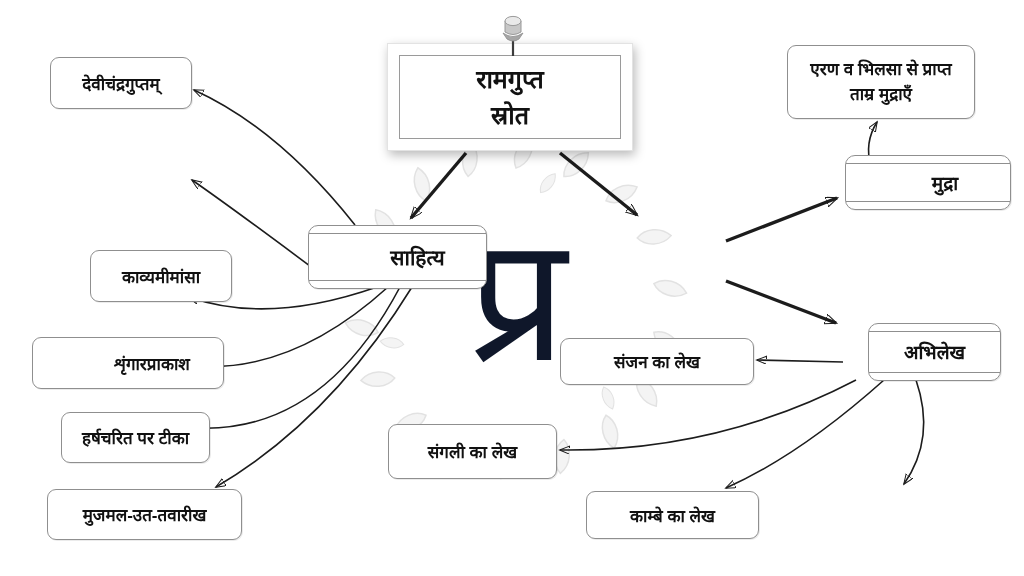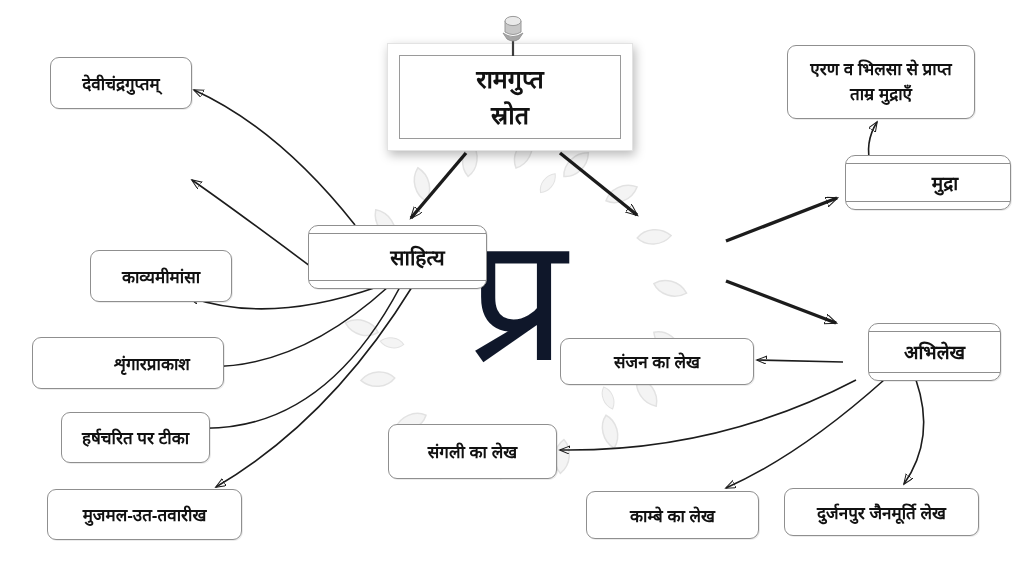--- a/index.html
+++ b/index.html
@@ -170,17 +170,14 @@
 
   <div class="node" style="left:388px;top:424px;width:167px;height:53px;">
     <span>संगली का लेख</span>
   </div>
   <div class="node" style="left:560px;top:338px;width:192px;height:45px;">
     <span>संजन का लेख</span>
   </div>
   <div class="node" style="left:586px;top:491px;width:171px;height:46px;">
     <span>काम्बे का लेख</span>
   </div>
-  <div class="node" style="left:784px;top:488px;width:193px;height:46px;">
-    <span>दुर्जनपुर जैनमूर्ति लेख</span>
-  </div>
 
 </div>
 
 </body></html>

